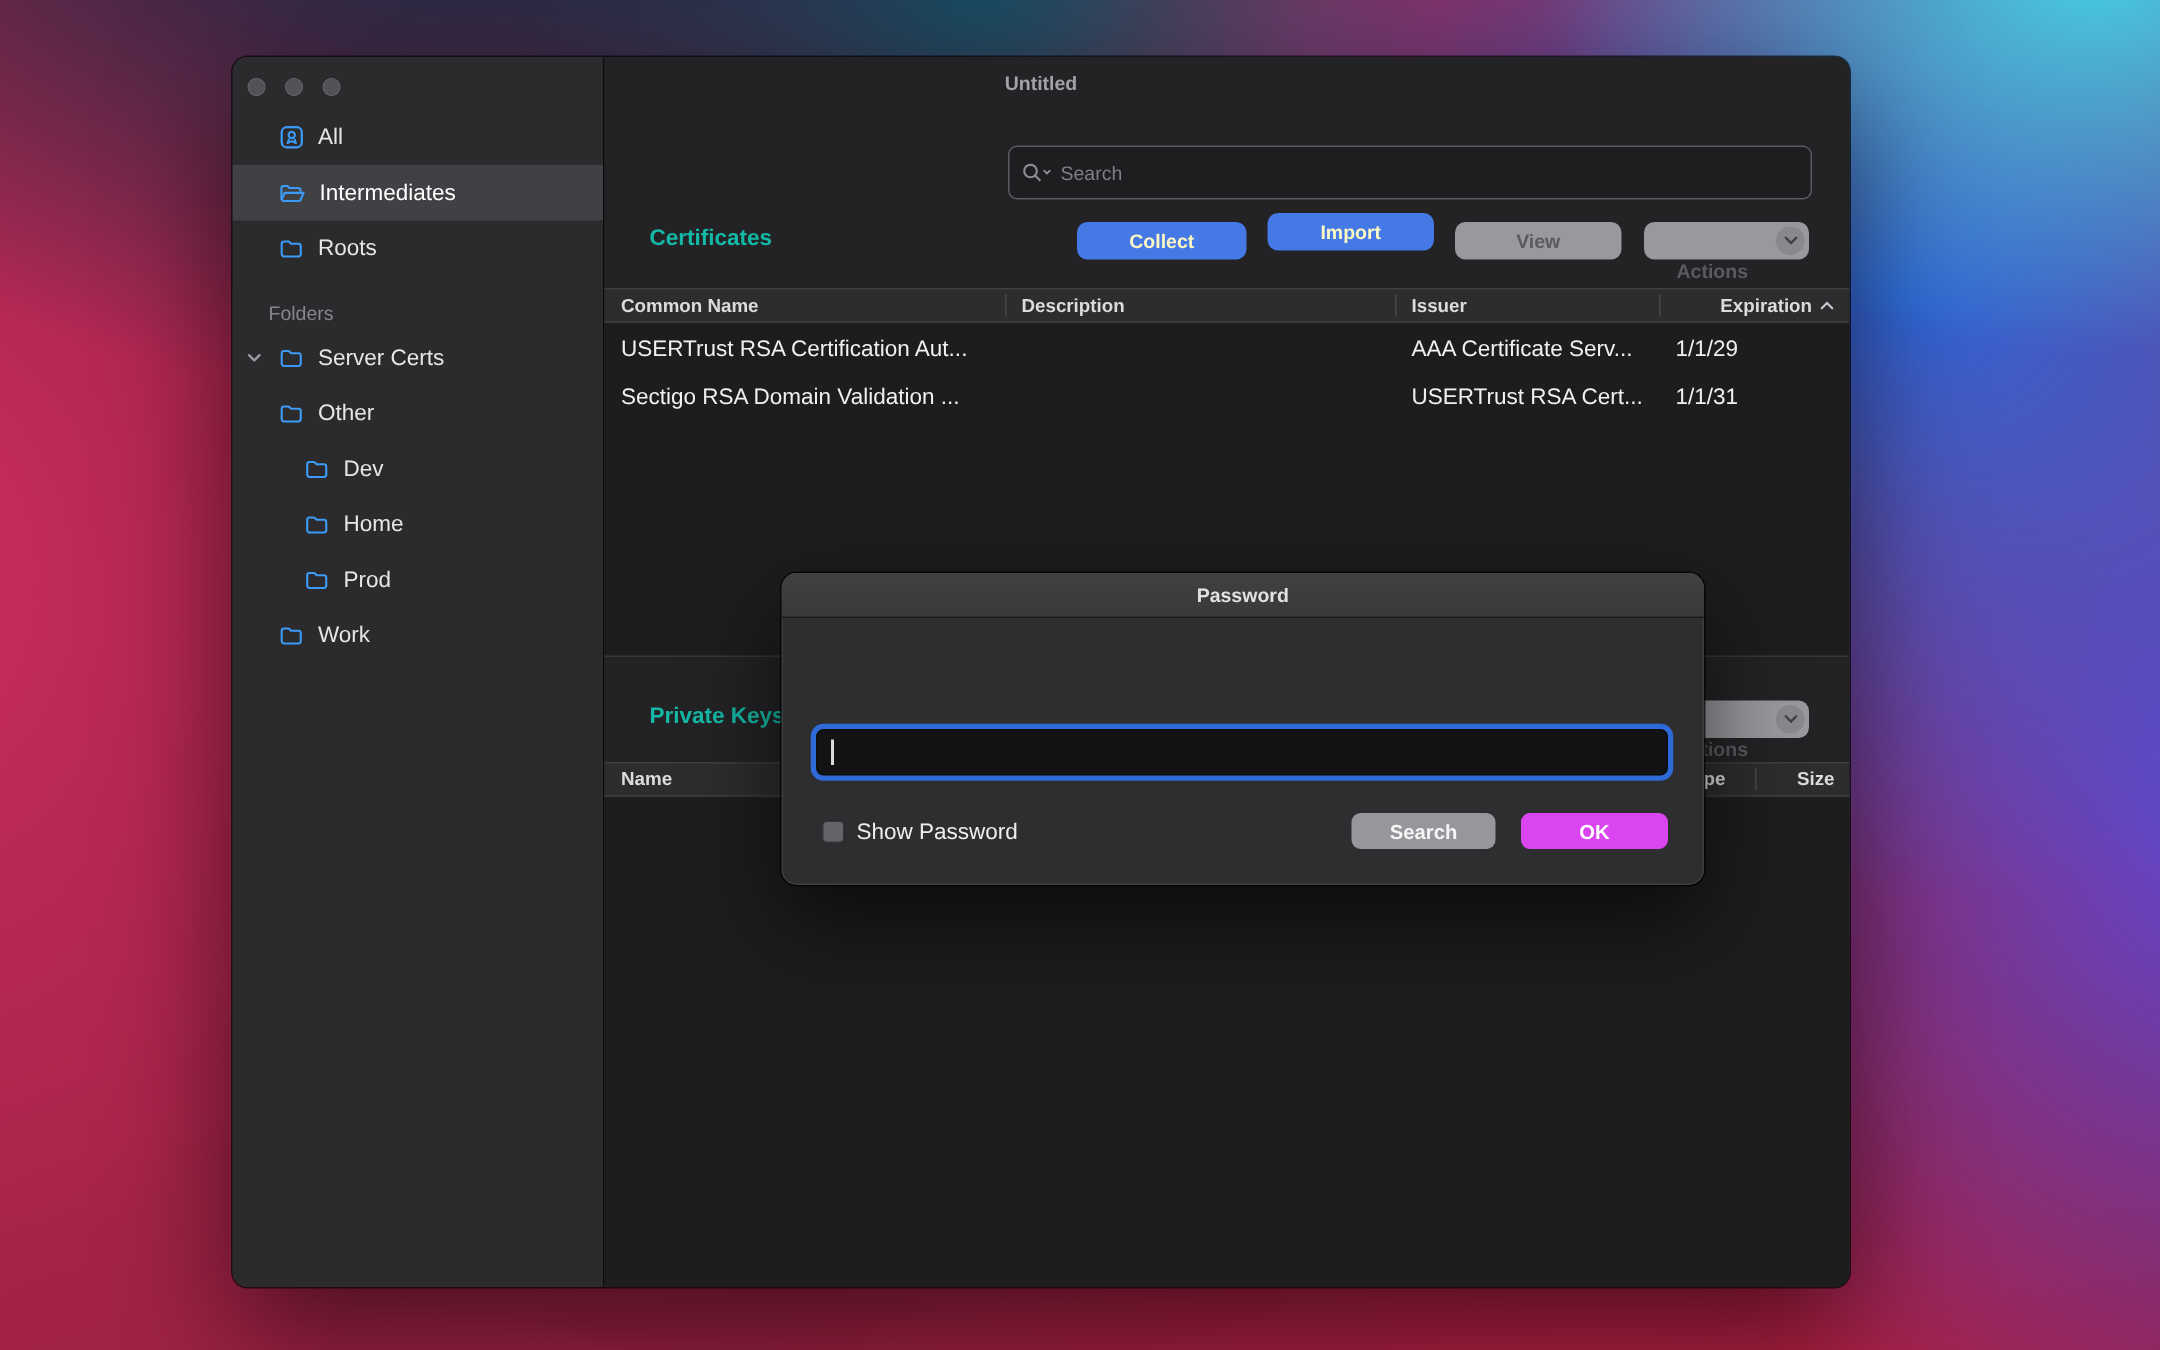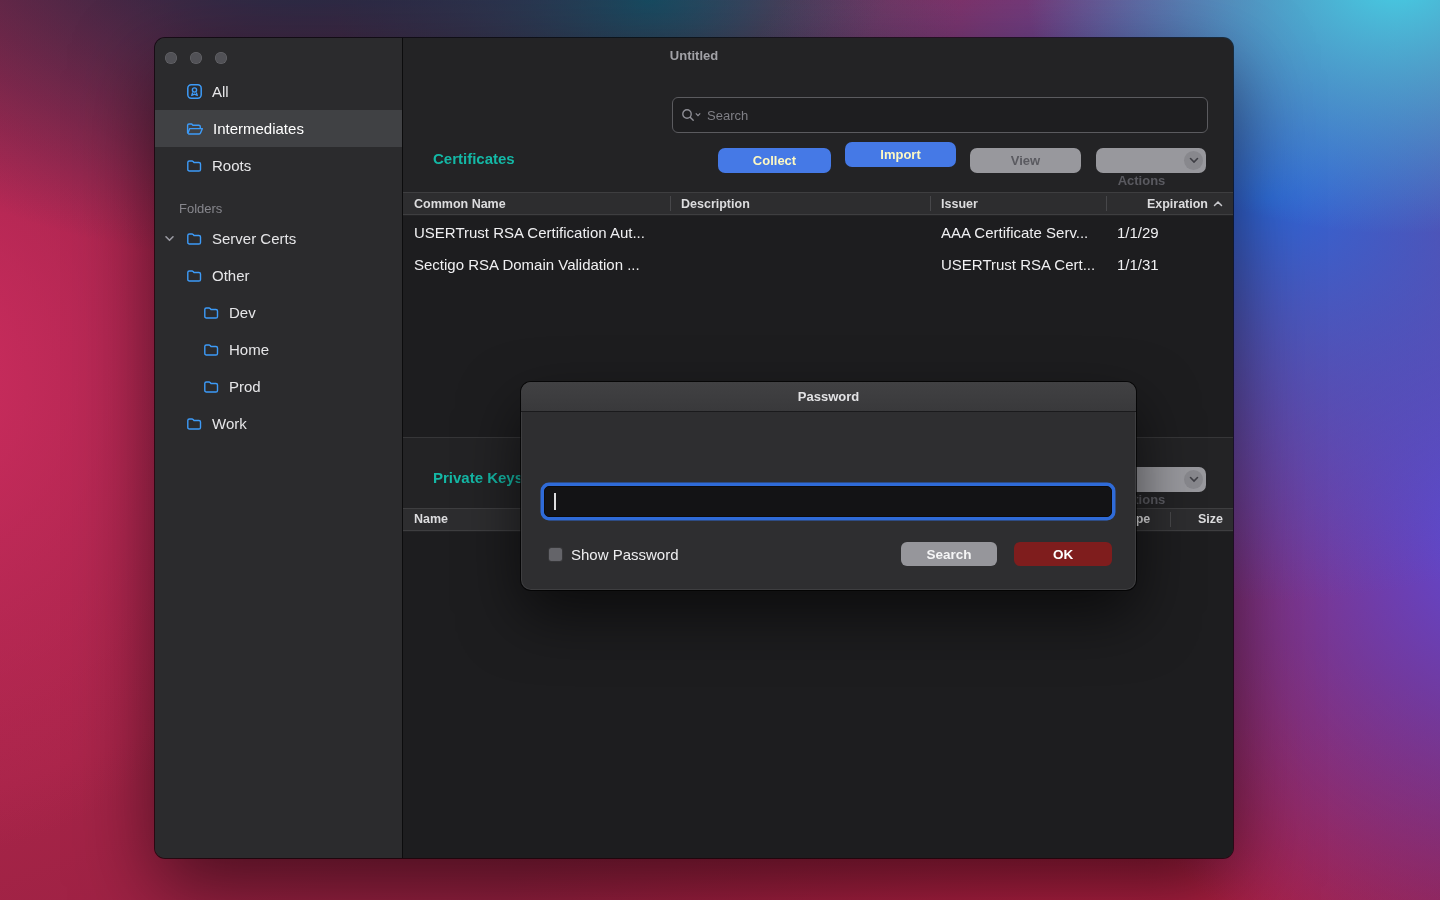--- a/index.html
+++ b/index.html
@@ -125,21 +125,21 @@
     position: absolute; left: 27px; top: 165px; width: 15px; height: 15px;
     border-radius: 3.5px; background: #646469; border: 1px solid rgba(0,0,0,.45);
   }
   .dlg-check-label { position: absolute; left: 50px; top: 164px; font-size: 15px; color: #eeeef0; }
   .dlg-btn {
     position: absolute; top: 160px; height: 24px; border-radius: 6px; border: none;
     font-size: 13.5px; font-weight: 600; font-family: inherit;
     display: flex; align-items: center; justify-content: center; cursor: default;
   }
   .dlg-btn.cancel { left: 380px; width: 96px; background: #96969b; color: #f5f5f6; }
-  .dlg-btn.ok { left: 493px; width: 98px; background: #7f1d1d; color: #ffffff; }
+  .dlg-btn.ok { left: 493px; width: 98px; background: #d946ef; color: #ffffff; }
 </style>
 </head>
 <body>
 
 <div class="screen">
   <div class="wallpaper"></div>
 
   <div class="window">
 
     <div class="sidebar">

